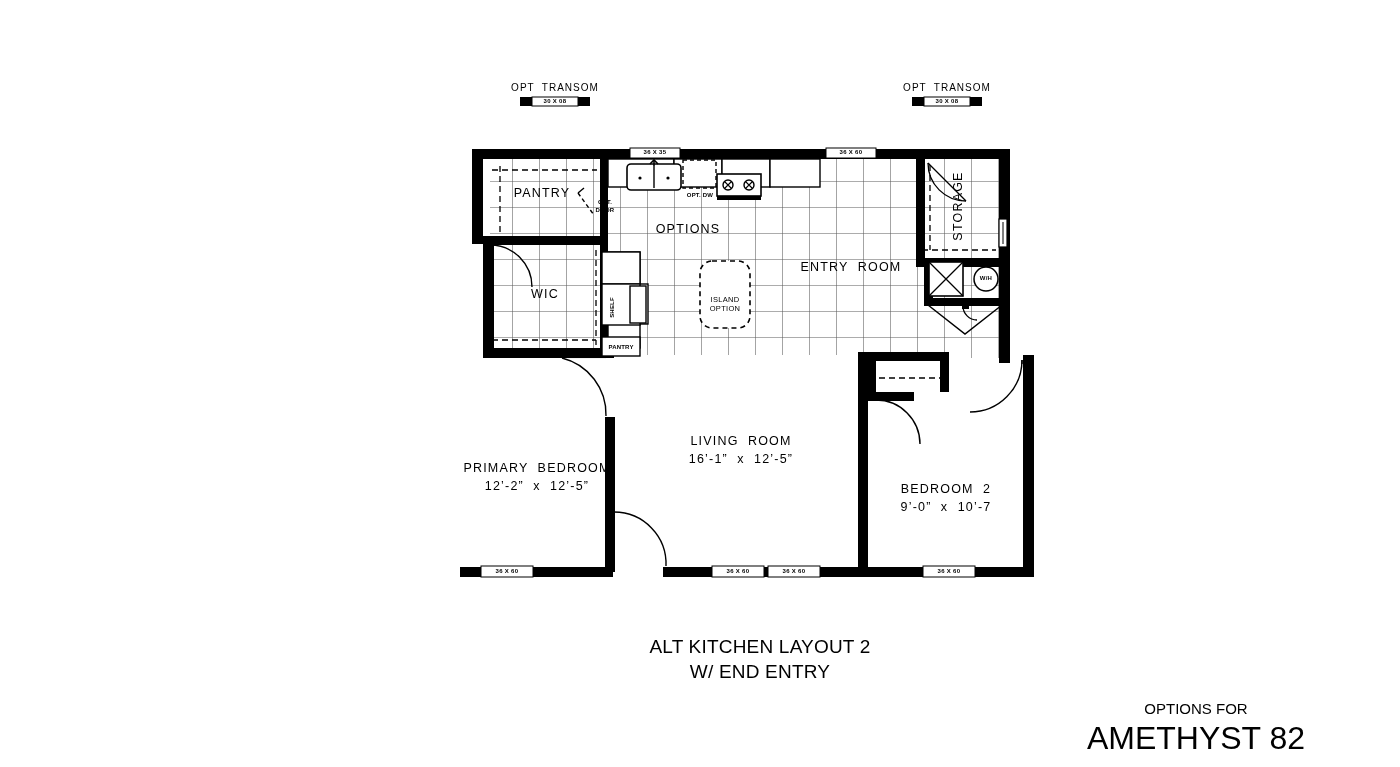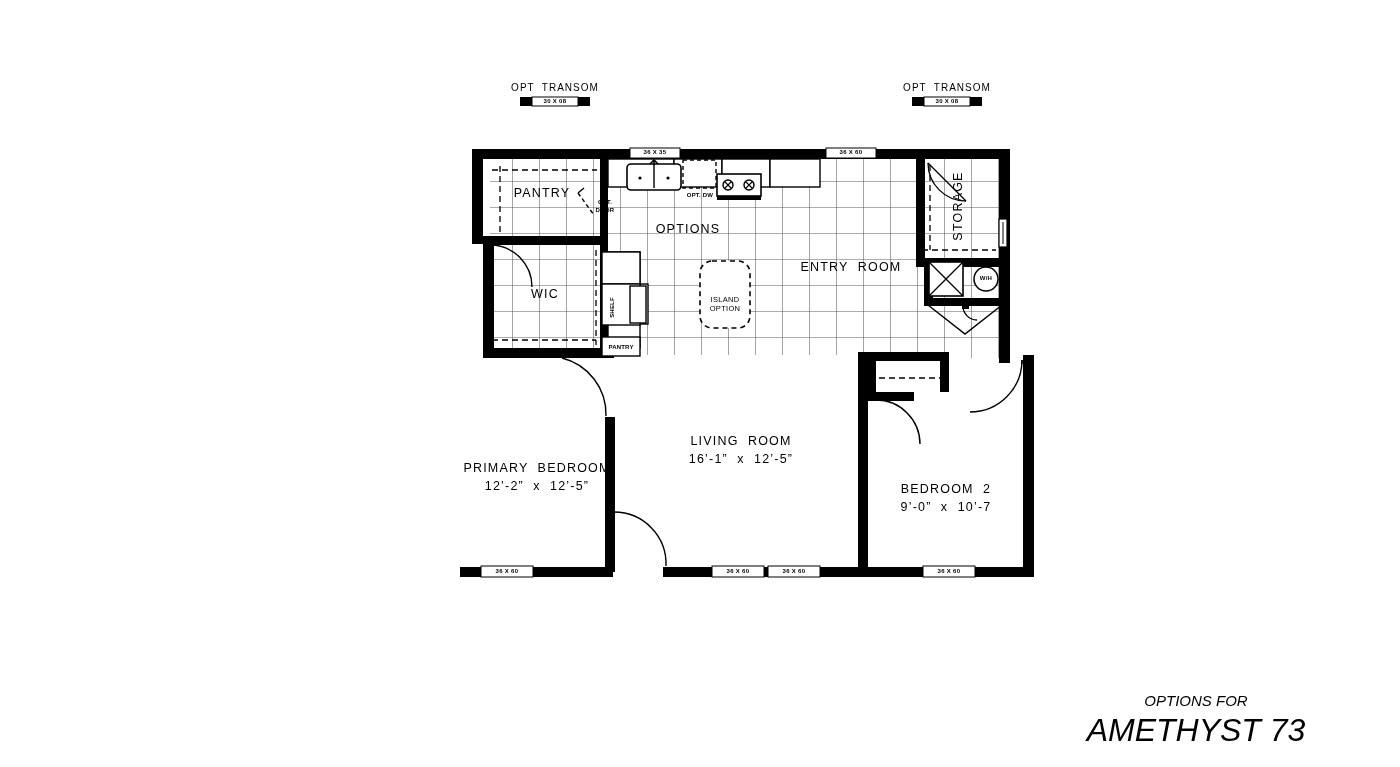--- a/index.html
+++ b/index.html
@@ -246,18 +246,20 @@
 <div class="txt smalllabel" style="left:695px;top:276px;width:60px;">ISLAND</div>
 <div class="txt smalllabel" style="left:695px;top:285px;width:60px;">OPTION</div>
 
 <div class="txt tinylabel vert" style="left:592px;top:304px;width:40px;">SHELF</div>
 
 <div class="txt tinylabel" style="left:602px;top:344px;width:38px;">PANTRY</div>
 
 <div class="txt tinylabel" style="left:972px;top:275px;width:28px;">W/H</div>
 
 <div class="title-block" style="left:520px;top:634px;width:480px;">
+  <div class="title-main">ALT KITCHEN LAYOUT 2</div>
+  <div class="title-main">W/ END ENTRY</div>
 </div>
 
-<div style="position:absolute;right:24px;bottom:18px;width:360px;font-style:italic;">
+<div style="position:absolute;right:24px;bottom:10px;width:360px;">
   <div class="corner-sub">OPTIONS FOR</div>
-  <div class="corner-model">AMETHYST 73</div>
+  <div class="corner-model">AMETHYST 82</div>
 </div>
 
 </body></html>

